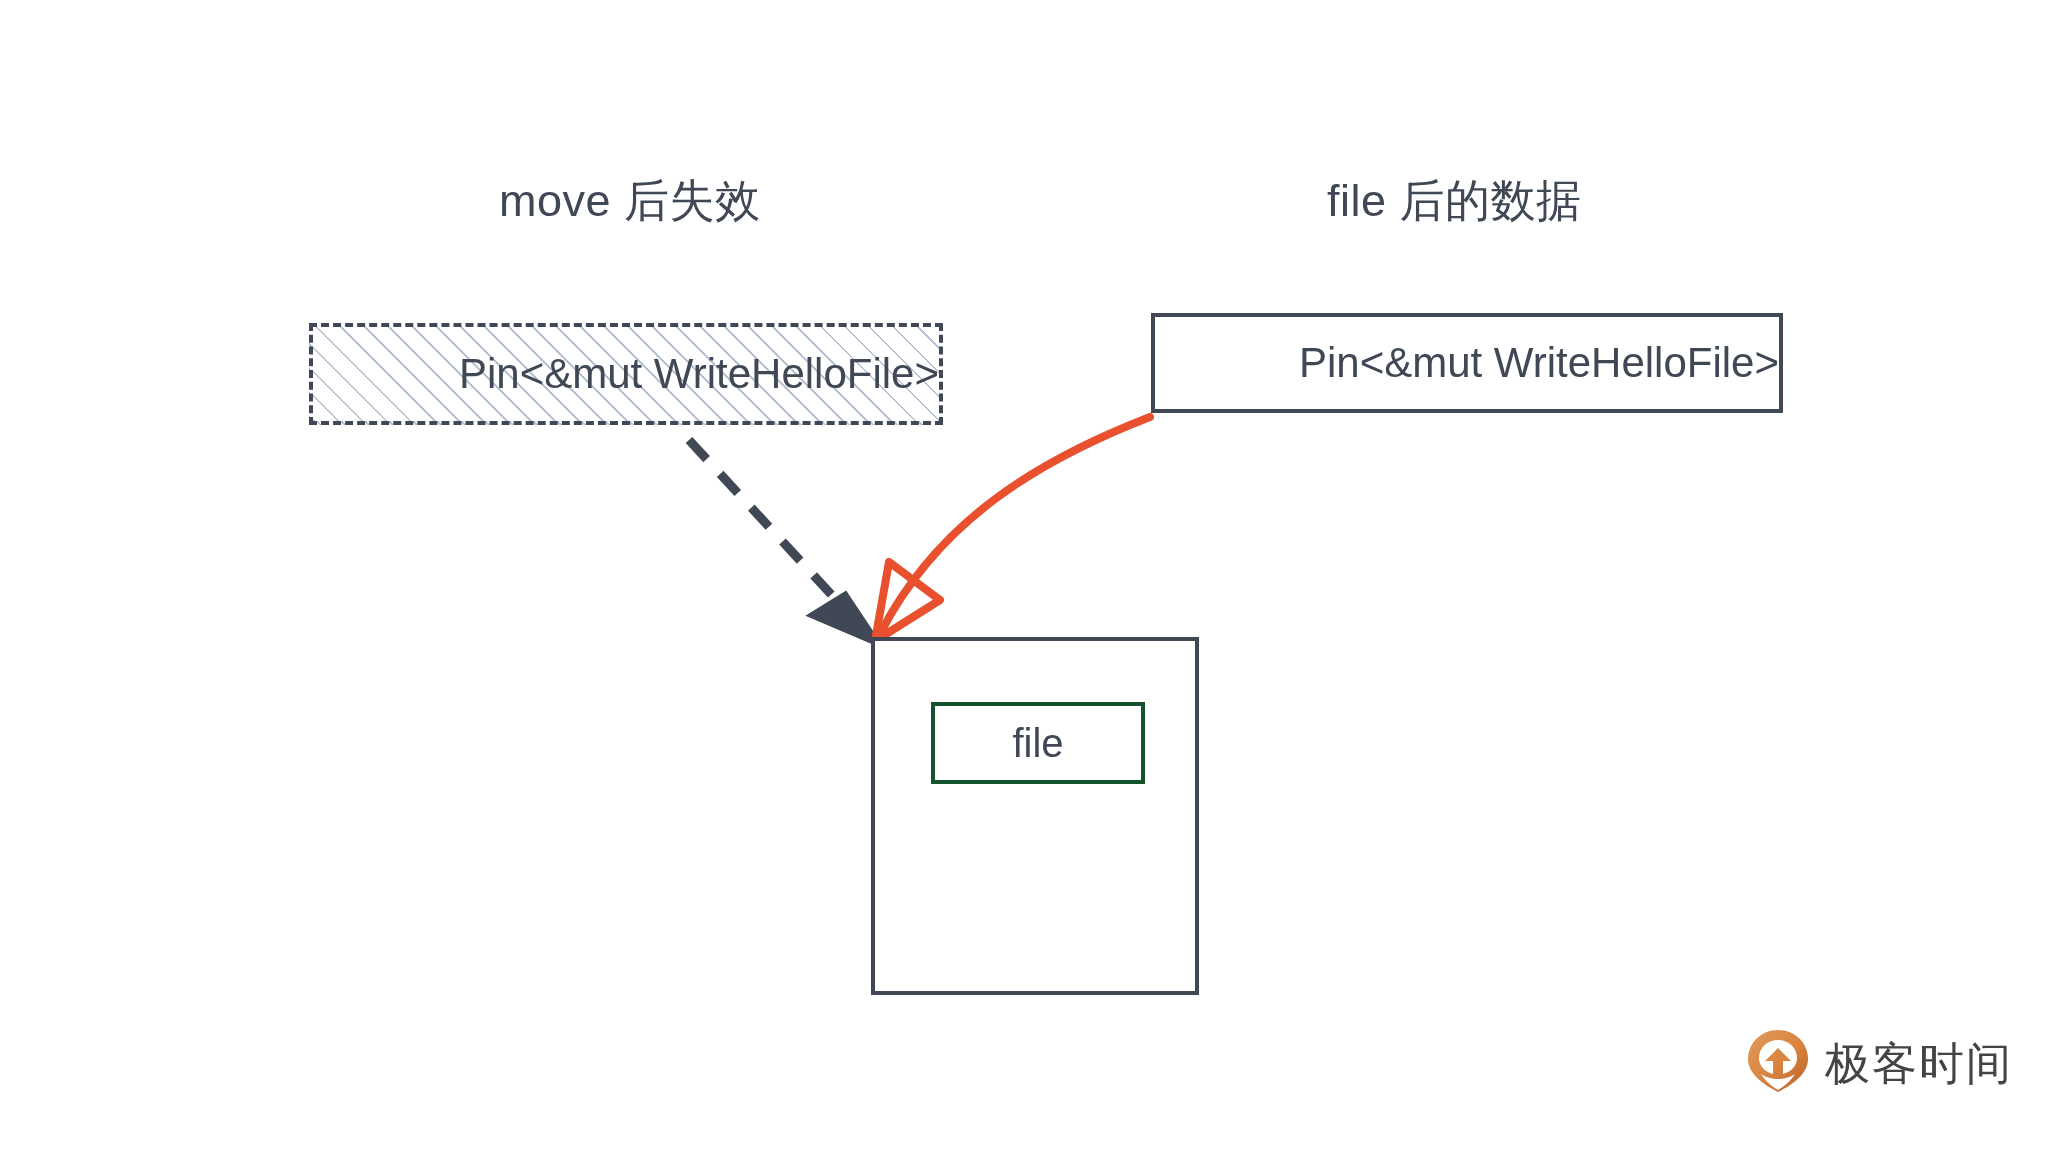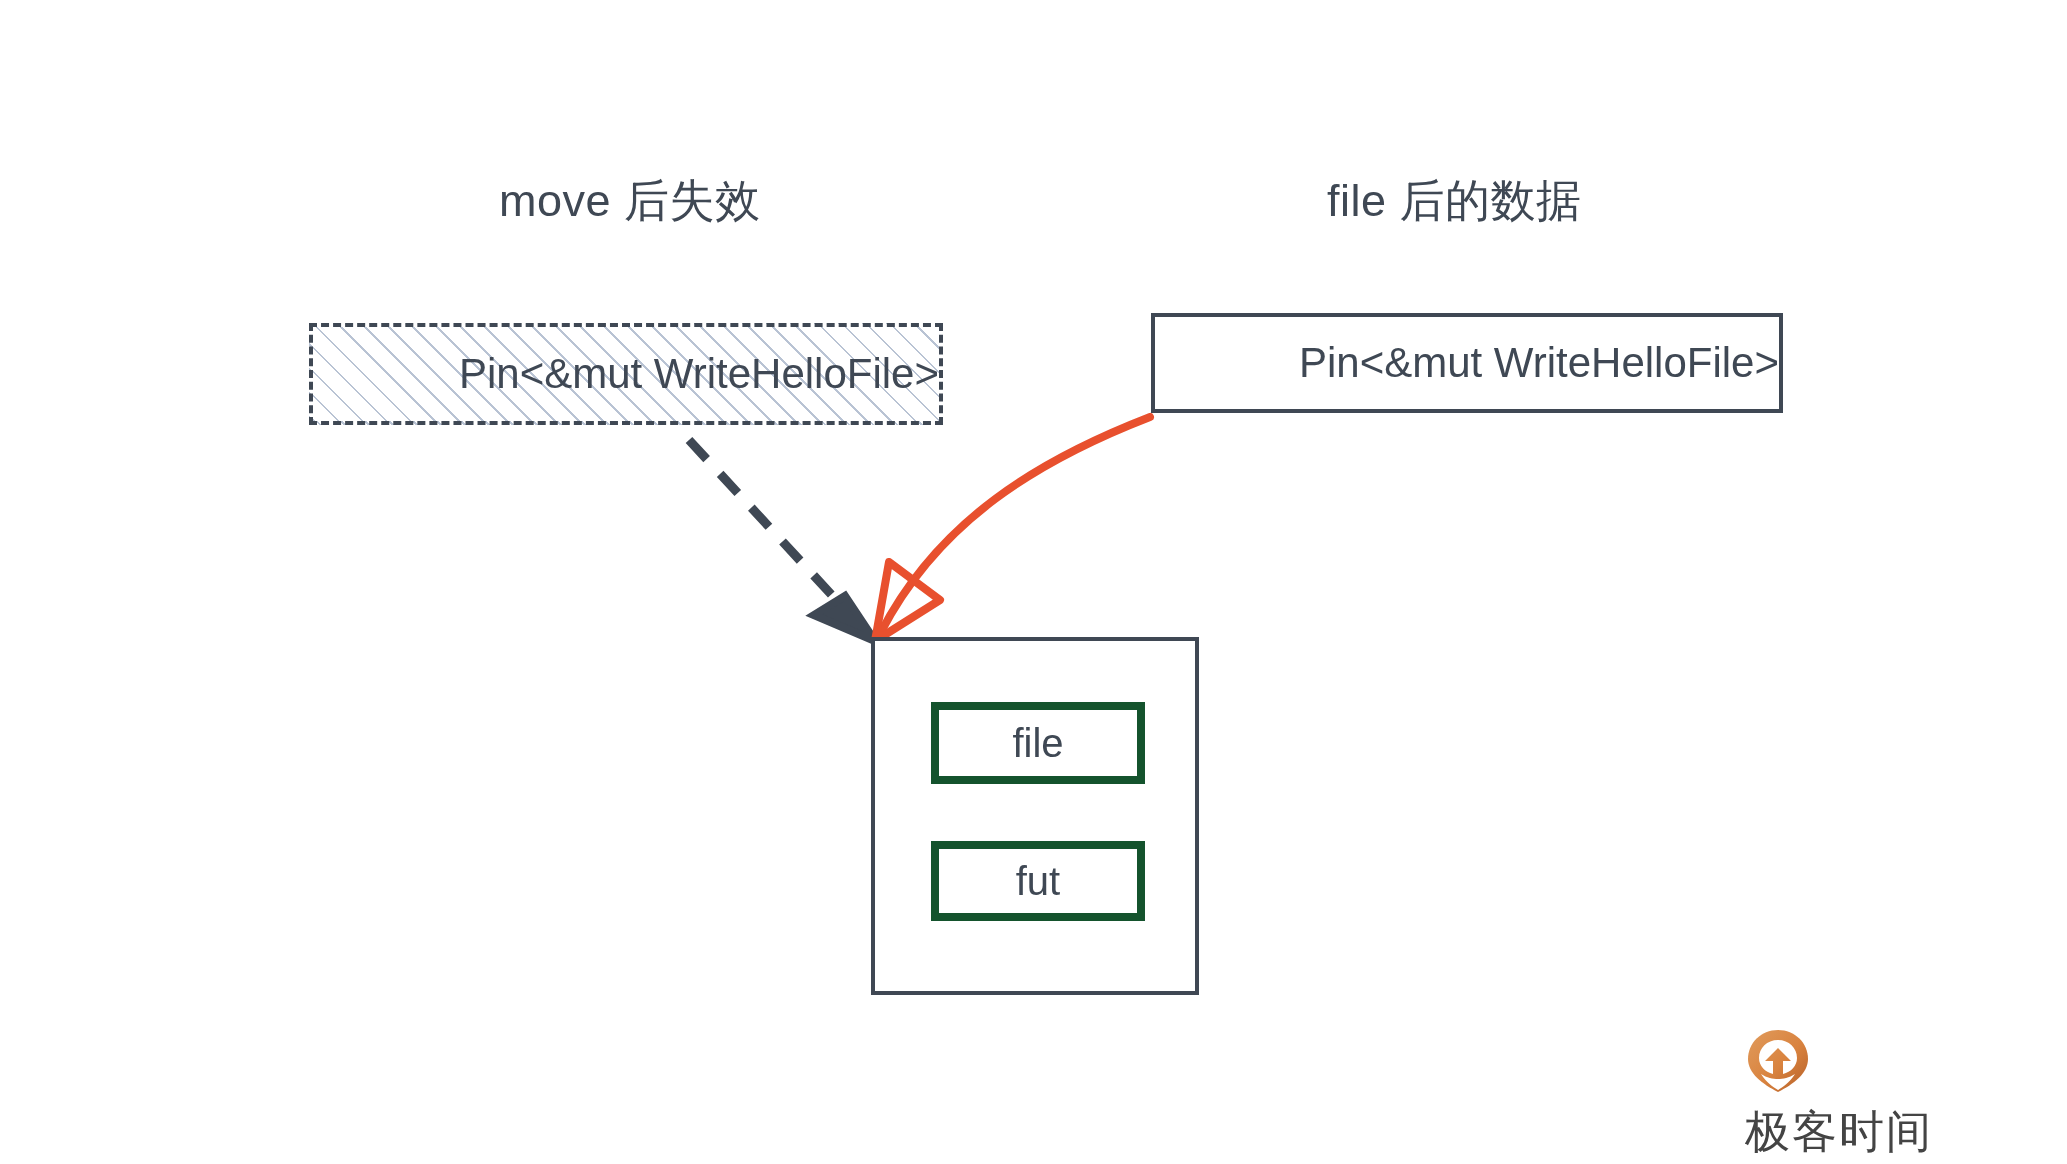--- a/index.html
+++ b/index.html
@@ -90,40 +90,39 @@
     width: 328px;
     height: 358px;
     box-sizing: border-box;
     border: 4px solid #3f4854;
     background: #ffffff;
   }
 
   .field-box {
     position: absolute;
     box-sizing: border-box;
-    border: 8px solid #14532d;
+    border: 4px solid #14532d;
     background: #ffffff;
     display: flex;
     align-items: center;
     justify-content: center;
     font-size: 40px;
     color: #3f4854;
   }
   #field-file { left: 922px; top: 702px; width: 214px; height: 82px; }
   #field-fut  { left: 922px; top: 841px; width: 214px; height: 80px; }
 
   
   #brand-logo {
     position: absolute;
     left: 1736px;
     top: 1028px;
     display: flex;
-    align-items: flex-start;
-    gap: 8px;
-    flex-direction: column;
+    align-items: flex-end;
+    gap: 14px;
   }
   #brand-mark { width: 66px; height: 66px; display: block; }
   #brand-text {
     font-size: 45px;
     color: #444444;
     letter-spacing: 2px;
     white-space: nowrap;
   }
 </style>
 </head>
@@ -155,23 +154,20 @@
       <path d="M 866 641 L 880 562 L 931 600 Z" fill="none" stroke="#e8502e" stroke-width="8" stroke-linejoin="round" stroke-linecap="round"></path>
     </g>
   </svg>
 
   <div id="struct-container"></div>
 
   <div class="field-box" id="field-file">
     <span>file</span>
   </div>
 
-  <div class="field-box" id="field-fut">
-    <span>fut</span>
-  </div>
 
   <div id="brand-logo">
     <svg id="brand-mark" viewBox="0 0 66 66" xmlns="http://www.w3.org/2000/svg">
       <defs>
         <linearGradient id="gtgrad" x1="0" y1="0" x2="1" y2="1">
           <stop offset="0%" stop-color="#e09b5c"></stop>
           <stop offset="55%" stop-color="#d9833f"></stop>
           <stop offset="100%" stop-color="#b55f28"></stop>
         </linearGradient>
       </defs>

